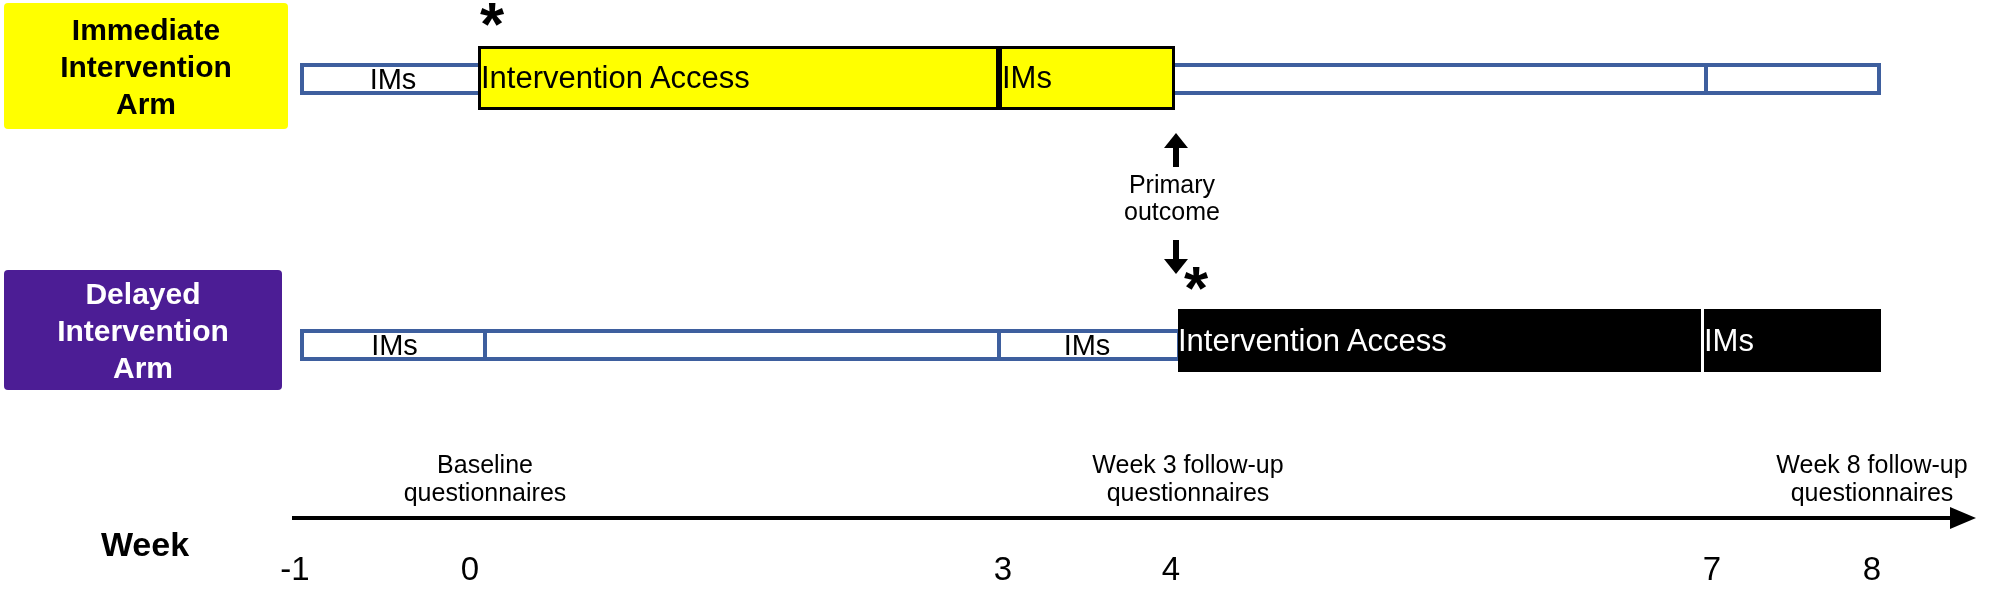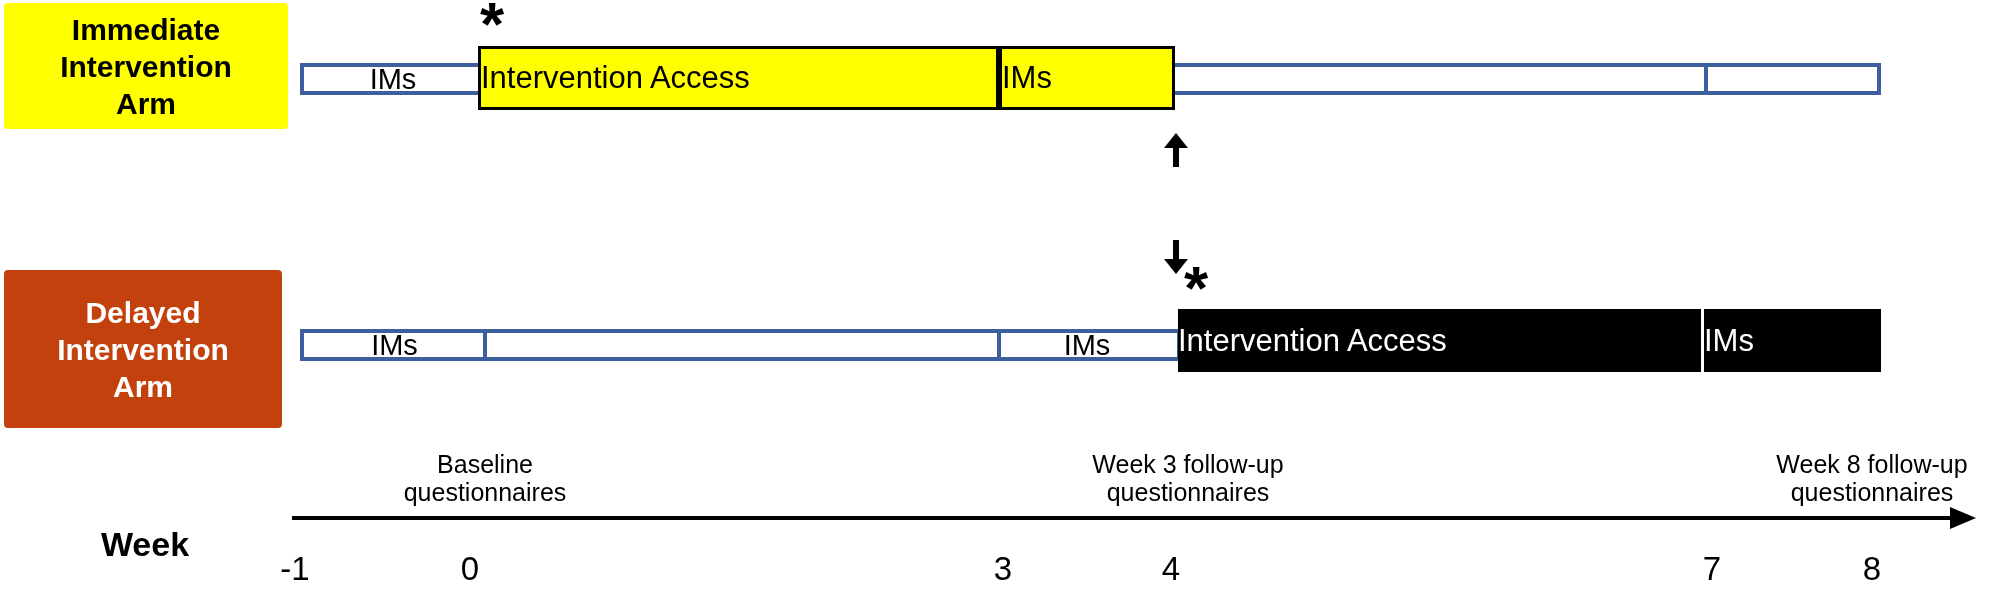--- a/index.html
+++ b/index.html
@@ -15,21 +15,21 @@
   .arm-label{
     position:absolute;
     border-radius:4px;
     display:flex;align-items:center;justify-content:center;
     text-align:center;
     font-weight:bold;
     font-size:30px;line-height:37px;
     white-space:pre-line;
   }
   .arm-label.immediate{left:4px;top:3px;width:284px;height:126px;background:#FFFF00;color:#000;}
-  .arm-label.delayed{left:4px;top:270px;width:278px;height:158px;background:#c2410c;color:#fff;}
+  .arm-label.delayed{left:4px;top:270px;width:278px;height:120px;background:#4c1d95;color:#fff;}
   
   .bar{
     position:absolute;
     background:#ffffff;
     border:4px solid #3E5F9E;
     box-sizing:border-box;
   }
   .bar.top{left:300px;top:63px;width:1581px;height:32px;}
   .bar.bottom{left:300px;top:329px;width:881px;height:32px;}
   .bar-divider{position:absolute;top:0;bottom:0;width:4px;background:#3E5F9E;}
@@ -109,20 +109,22 @@
     <span>Intervention Access</span>
   </div>
   <div class="phase yellow ims-immediate">
     <span>IMs</span>
   </div>
 
   <span class="asterisk top">*</span>
 
   <div class="arrow-head up-head"></div>
   <div class="arrow-shaft up-shaft"></div>
+  <div class="po-text">Primary
+outcome</div>
   <div class="arrow-shaft down-shaft"></div>
   <div class="arrow-head down-head"></div>
 
   <span class="asterisk bottom">*</span>
 
   <div class="arm-label delayed">Delayed
 Intervention
 Arm</div>
 
   <div class="bar bottom">

